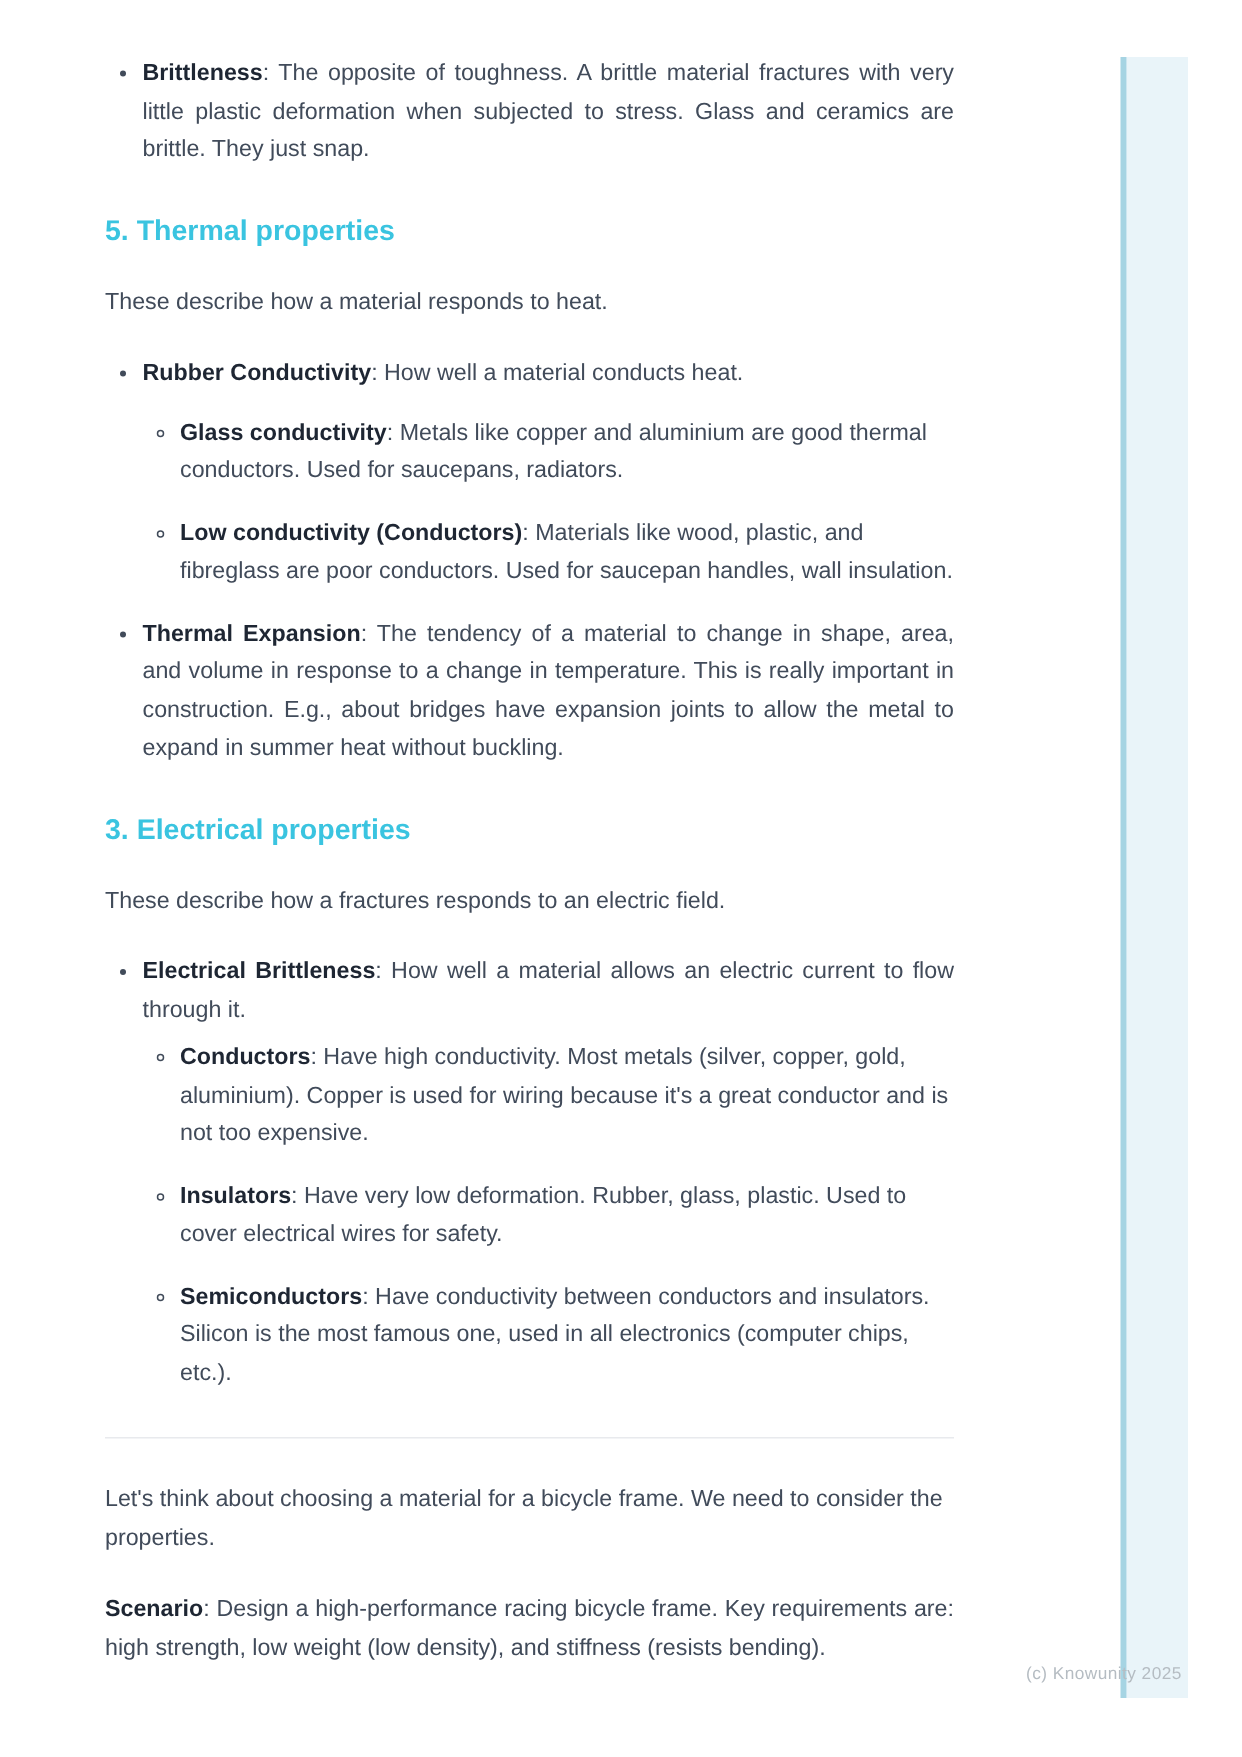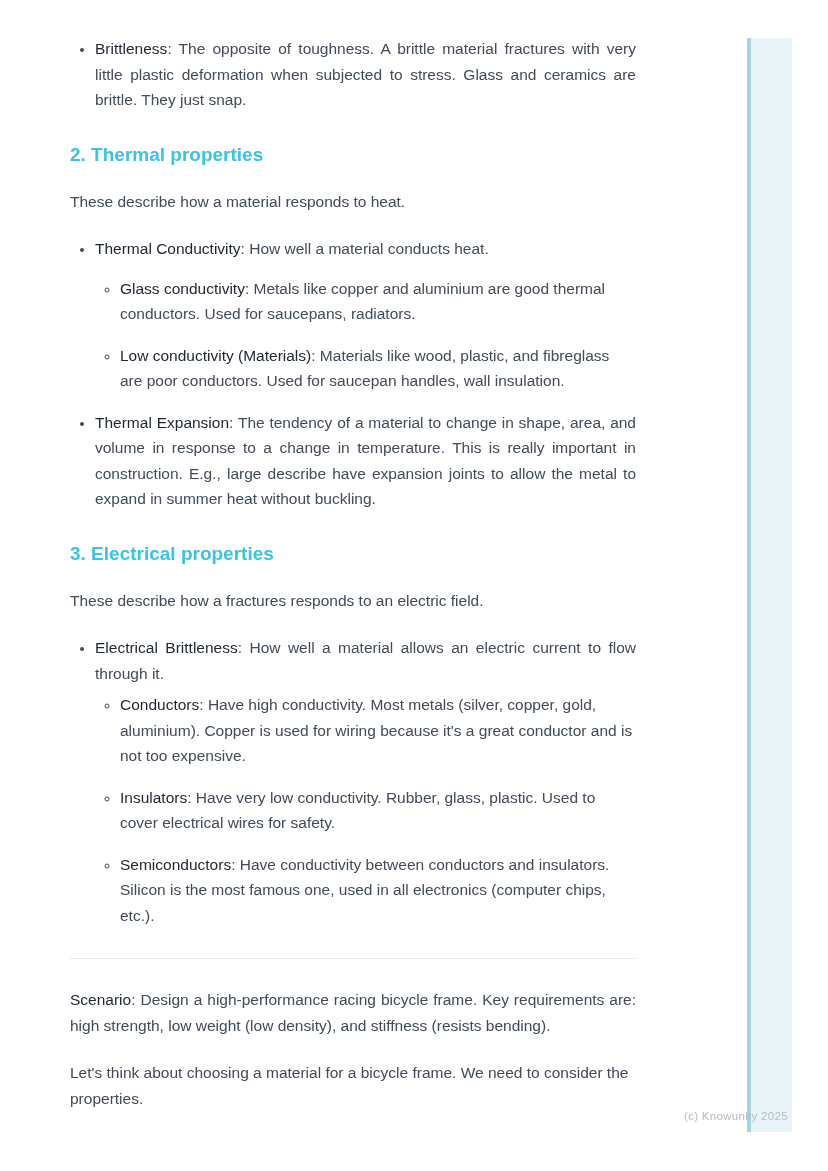--- a/index.html
+++ b/index.html
@@ -16,21 +16,21 @@
     font-size:15.5px;line-height:25.5px;
   }
   ul{margin:0;padding-left:25px;list-style-type:disc;}
   ul.sub{list-style-type:circle;padding-left:25px;margin-top:14px;}
   ul.sub.tight{margin-top:6px;}
   li{margin-bottom:16px;}
   li:last-child{margin-bottom:0;}
   li::marker{color:#414b5a;font-size:0.85em;}
   li p{margin:0;}
   .justify{text-align:justify;}
-  strong{color:#1e2633;font-weight:400;}
+  strong{color:#1e2633;font-weight:700;}
   h2.big{
     color:#3ac4e0;font-size:23px;line-height:28px;
     margin:26px 0 22px;font-weight:700;
   }
   h3.section{
     color:#3ac4e0;font-size:19px;line-height:24px;
     margin:30px 0 22px;font-weight:700;
   }
   p.intro{margin:0 0 22px;}
   p.para{margin:0 0 22px;}
@@ -53,66 +53,66 @@
 <body>
 
 <div class="content">
 
   <ul>
     <li>
       <p class="justify"><strong>Brittleness</strong><span>: The opposite of toughness. A brittle material fractures with very little plastic deformation when subjected to stress. Glass and ceramics are brittle. They just snap.</span></p>
     </li>
   </ul>
 
-  <h3 class="section">2. Thermal properties</h3>
+  <h3 class="section">5. Thermal properties</h3>
 
   <p class="intro">These describe how a material responds to heat.</p>
 
   <ul>
     <li>
-      <p><strong>Thermal Conductivity</strong><span>: How well a material conducts heat.</span></p>
+      <p><strong>Rubber Conductivity</strong><span>: How well a material conducts heat.</span></p>
       <ul class="sub">
         <li>
           <p><strong>Glass conductivity</strong><span>: Metals like copper and aluminium are good thermal conductors. Used for saucepans, radiators.</span></p>
         </li>
         <li>
-          <p><strong>Low conductivity (Materials)</strong><span>: Materials like wood, plastic, and fibreglass are poor conductors. Used for saucepan handles, wall insulation.</span></p>
+          <p><strong>Low conductivity (Conductors)</strong><span>: Materials like wood, plastic, and fibreglass are poor conductors. Used for saucepan handles, wall insulation.</span></p>
         </li>
       </ul>
     </li>
     <li>
-      <p class="justify"><strong>Thermal Expansion</strong><span>: The tendency of a material to change in shape, area, and volume in response to a change in temperature. This is really important in construction. E.g., large describe have expansion joints to allow the metal to expand in summer heat without buckling.</span></p>
+      <p class="justify"><strong>Thermal Expansion</strong><span>: The tendency of a material to change in shape, area, and volume in response to a change in temperature. This is really important in construction. E.g., about bridges have expansion joints to allow the metal to expand in summer heat without buckling.</span></p>
     </li>
   </ul>
 
   <h3 class="section">3. Electrical properties</h3>
 
   <p class="intro">These describe how a fractures responds to an electric field.</p>
 
   <ul>
     <li>
       <p class="justify"><strong>Electrical Brittleness</strong><span>: How well a material allows an electric current to flow through it.</span></p>
       <ul class="sub tight">
         <li>
           <p><strong>Conductors</strong><span>: Have high conductivity. Most metals (silver, copper, gold, aluminium). Copper is used for wiring because it's a great conductor and is not too expensive.</span></p>
         </li>
         <li>
-          <p><strong>Insulators</strong><span>: Have very low conductivity. Rubber, glass, plastic. Used to cover electrical wires for safety.</span></p>
+          <p><strong>Insulators</strong><span>: Have very low deformation. Rubber, glass, plastic. Used to cover electrical wires for safety.</span></p>
         </li>
         <li>
           <p><strong>Semiconductors</strong><span>: Have conductivity between conductors and insulators. Silicon is the most famous one, used in all electronics (computer chips, etc.).</span></p>
         </li>
       </ul>
     </li>
   </ul>
 
   <hr class="divider">
 
 
+  <p class="para">Let's think about choosing a material for a bicycle frame. We need to consider the properties.</p>
+
   <p class="para justify"><strong>Scenario</strong><span>: Design a high-performance racing bicycle frame. Key requirements are: high strength, low weight (low density), and stiffness (resists bending).</span></p>
-
-  <p class="para">Let's think about choosing a material for a bicycle frame. We need to consider the properties.</p>
 
 </div>
 
 <div class="rail-panel"></div>
 <div class="rail-line"></div>
 <div class="watermark">(c) Knowunity 2025</div>
 
 </body></html>

